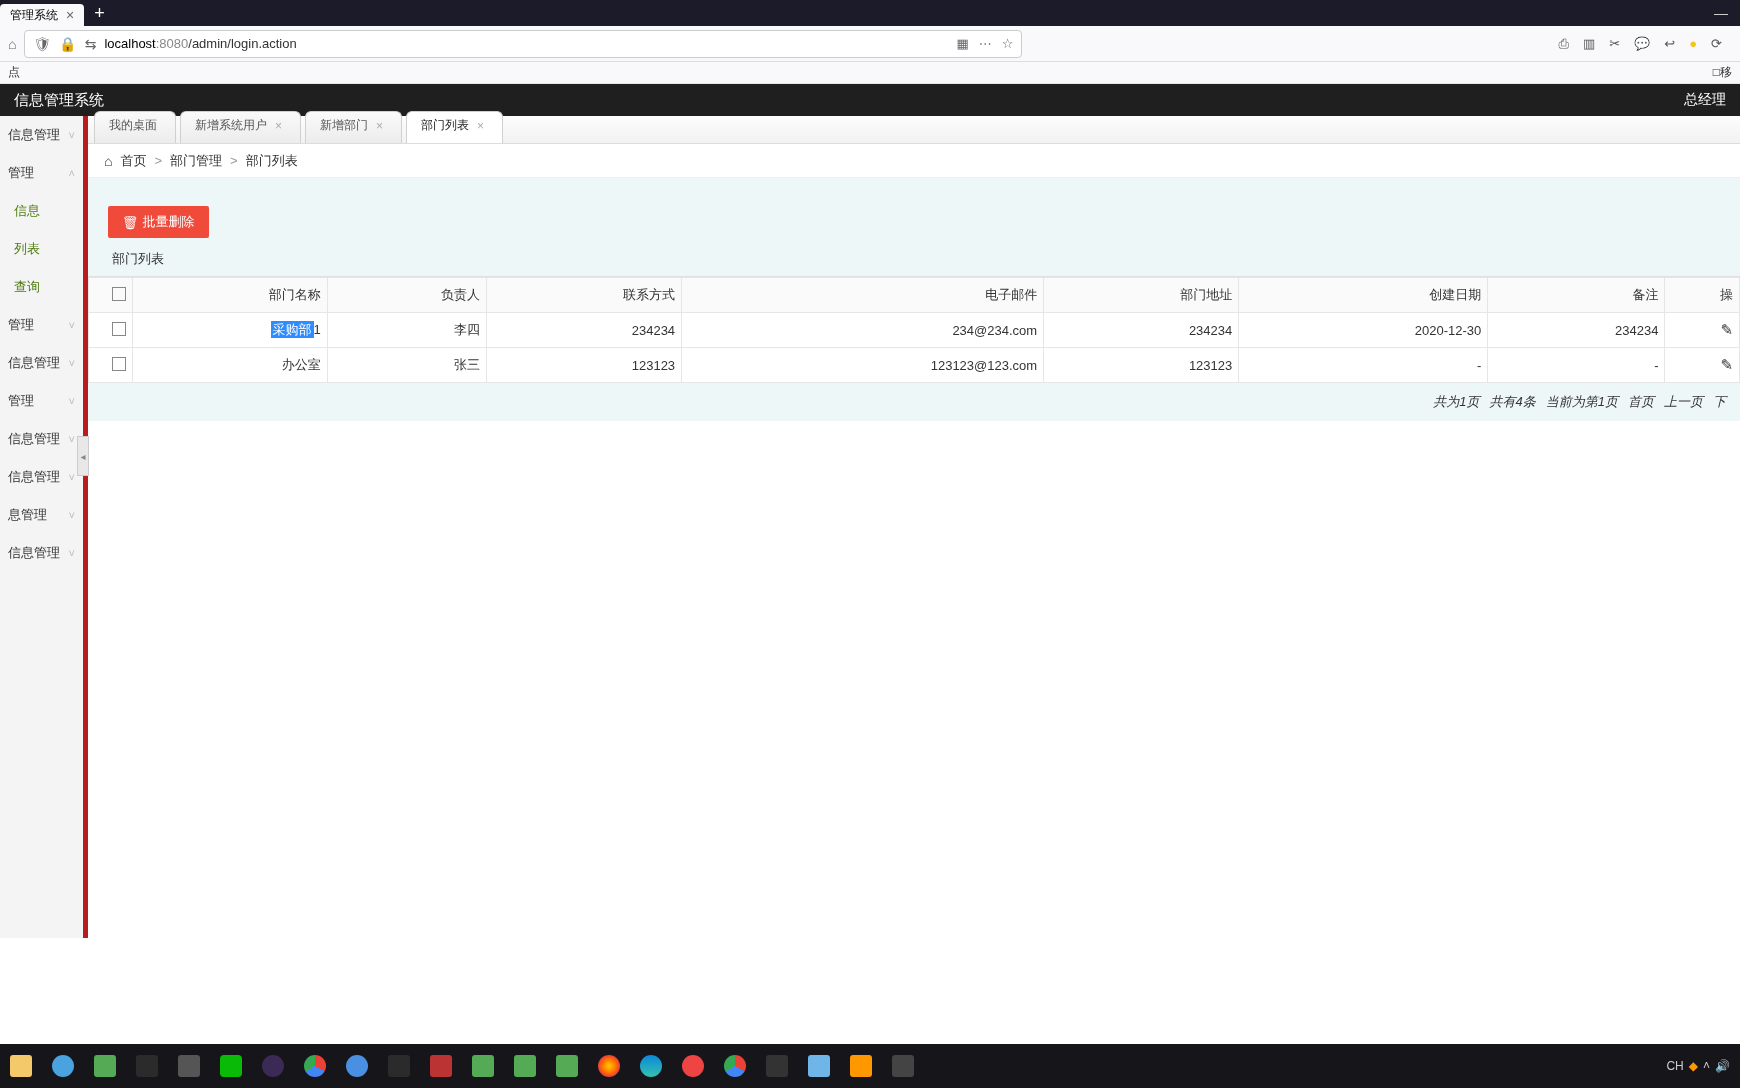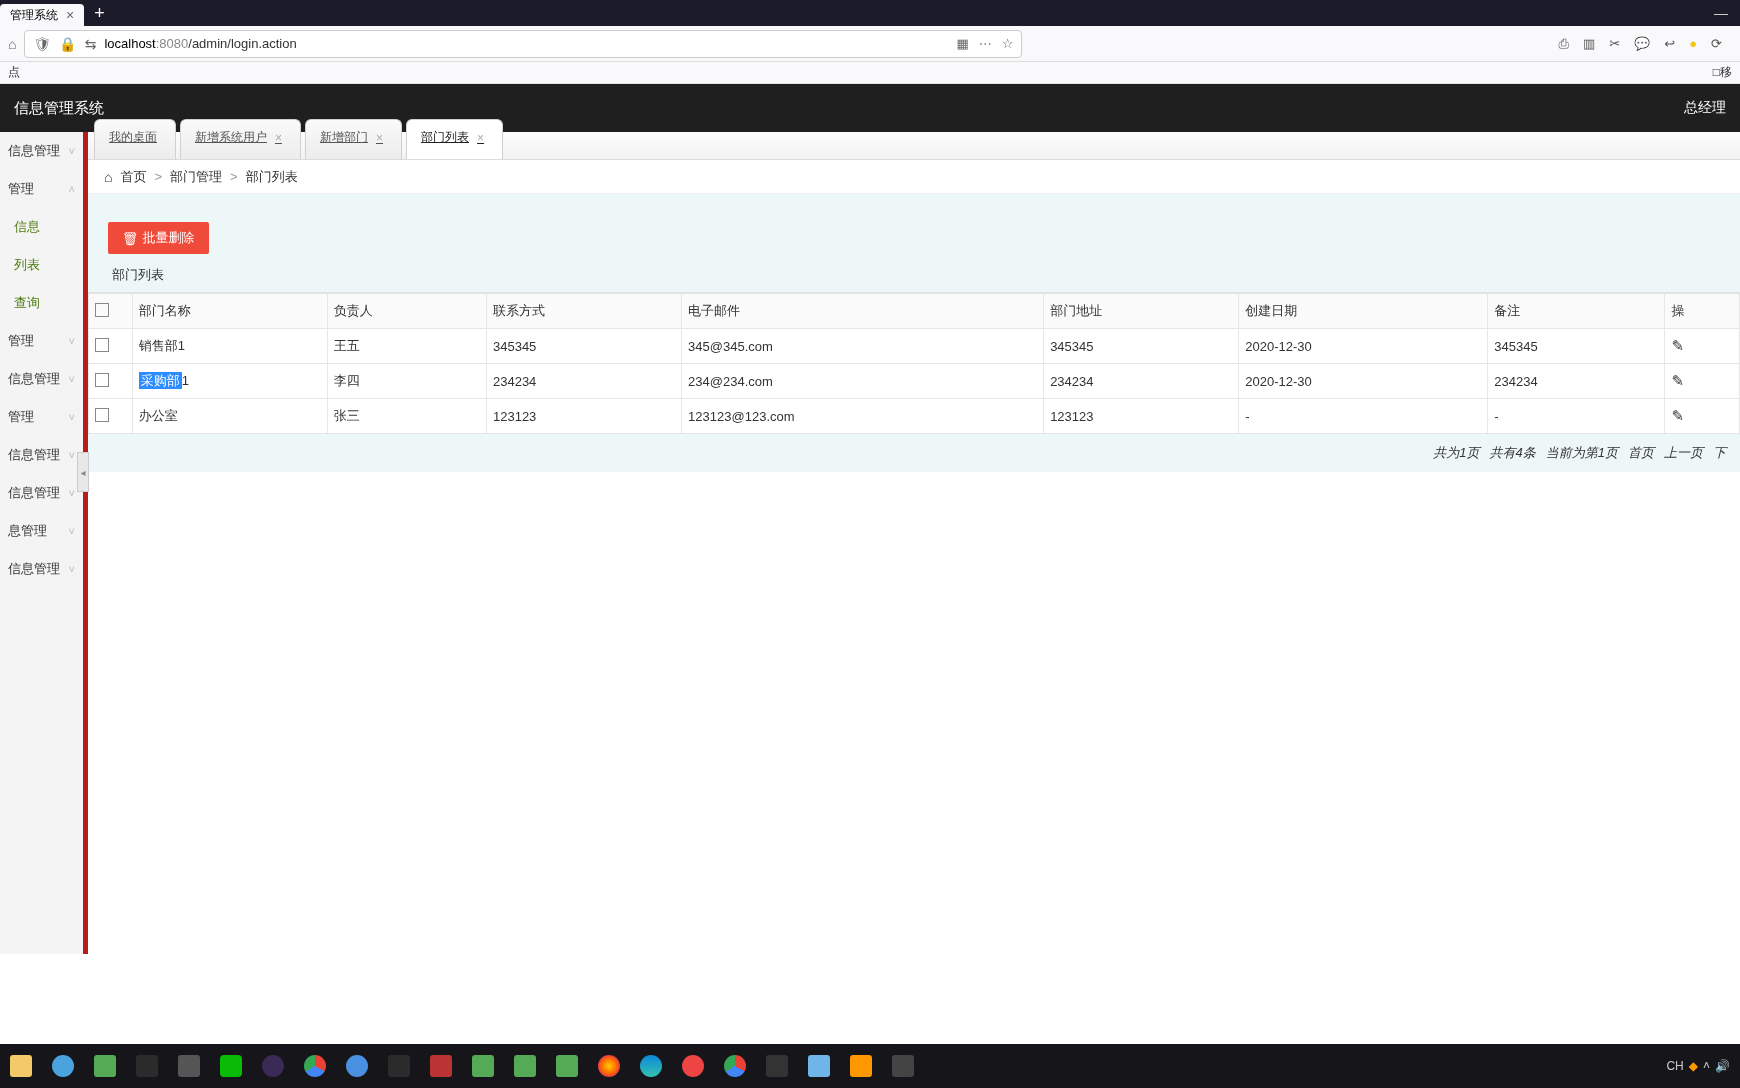--- a/index.html
+++ b/index.html
@@ -18,48 +18,48 @@
 .url-text { font-size: 13px; color: #333; }
 .url-text .host { color: #000; }
 .url-text .port { color: #888; }
 .url-right { margin-left: auto; display: flex; gap: 10px; color: #666; }
 .toolbar-right { margin-left: auto; display: flex; gap: 14px; padding-right: 10px; color: #555; }
 
 .bookmark-bar { background: #f9f9fb; height: 22px; display: flex; align-items: center; padding: 0 8px; font-size: 12px; color: #333; border-bottom: 1px solid #e5e5e5; }
 .bm-right { margin-left: auto; font-size: 12px; color: #333; }
 
 
-.app-header { background: #1f1f1f; color: #fff; height: 48px; display: flex; align-items: center; padding: 0 14px; font-size: 15px; }
+.app-header { background: #1f1f1f; color: #fff; height: 32px; display: flex; align-items: center; padding: 0 14px; font-size: 15px; }
 .app-user { margin-left: auto; font-size: 14px; }
 
 
 .main { display: flex; height: 822px; }
 .sidebar { width: 88px; background: #f4f4f4; border-right: 5px solid #b91c1c; position: relative; }
 .nav-item { padding: 10px 8px; font-size: 13px; color: #333; display: flex; align-items: center; justify-content: space-between; cursor: pointer; }
 .nav-item.sub { padding-left: 14px; color: #4d7c0f; }
 .nav-item .chev { color: #bbb; font-size: 11px; }
 .collapse-handle { position: absolute; right: -6px; top: 320px; width: 12px; height: 40px; background: #e8e8e8; border: 1px solid #ccc; display: flex; align-items: center; justify-content: center; font-size: 10px; color: #888; cursor: pointer; }
 
 .content { flex: 1; background: #fff; display: flex; flex-direction: column; }
 .tabs-row { height: 28px; background: linear-gradient(#fdfdfd,#f2f2f2); display: flex; align-items: flex-end; border-bottom: 1px solid #dcdcdc; padding-left: 6px; }
-.ctab { height: 40px; padding: 0 18px 4px 14px; border: 1px solid #d0d0d0; border-bottom: none; border-radius: 6px 6px 0 0; margin-right: 4px; font-size: 12px; display: flex; align-items: center; gap: 8px; background: linear-gradient(#fafafa,#ececec); color: #555; cursor: pointer; text-decoration: underline; }
+.ctab { height: 32px; padding: 0 18px 4px 14px; border: 1px solid #d0d0d0; border-bottom: none; border-radius: 6px 6px 0 0; margin-right: 4px; font-size: 12px; display: flex; align-items: center; gap: 8px; background: linear-gradient(#fafafa,#ececec); color: #555; cursor: pointer; }
 .ctab.active { background: #fff; color: #222; }
 .ctab .tab-x { color: #aaa; font-size: 12px; }
 
 .breadcrumb { height: 34px; display: flex; align-items: center; padding: 0 16px; font-size: 13px; color: #333; gap: 8px; border-bottom: 1px solid #eee; }
 .breadcrumb .sep { color: #999; }
 .home-ico { font-size: 14px; }
 
 .panel { padding: 28px 20px 0 20px; background: #eef7f8; margin: 0; }
 .btn-del { background: #ef4a3a; color: #fff; border: none; padding: 7px 14px; font-size: 13px; border-radius: 2px; cursor: pointer; display: inline-flex; align-items: center; gap: 4px; }
 .panel-title { padding: 12px 0 8px 4px; font-size: 13px; color: #333; }
 
 .tbl-wrap { background: #fff; border-top: 1px solid #e0e0e0; }
 table { width: 100%; border-collapse: collapse; }
-th, td { border: 1px solid #e6e6e6; padding: 8px 6px; text-align: left; font-size: 13px; color: #333; font-weight: normal; }
+th, td { border: 1px solid #e6e6e6; padding: 8px 6px; text-align: right; font-size: 13px; color: #333; font-weight: normal; }
 th { background: #fafafa; }
 .chk { width: 14px; height: 14px; border: 1px solid #888; display: inline-block; }
 .sel-cell { background: #2d8cff; color: #fff; padding: 1px 2px; }
 .edit-ico::before { content: "✎"; font-size: 15px; color: #333; }
 .col-chk { width: 34px; }
 .col-op { width: 58px; }
 
 .pager { background: #eef7f8; padding: 10px 14px; display: flex; justify-content: flex-end; gap: 10px; font-size: 13px; color: #333; font-style: italic; }
 .pager span { cursor: default; }
 .pager .lnk { cursor: pointer; }
@@ -226,31 +226,20 @@
               <th style="width:124px">负责人</th>
               <th style="width:152px">联系方式</th>
               <th style="width:282px">电子邮件</th>
               <th style="width:152px">部门地址</th>
               <th style="width:194px">创建日期</th>
               <th style="width:138px">备注</th>
               <th class="col-op">操</th>
             </tr>
           </thead>
           <tbody id="tbody">
-              <tr>
-    <td><span class="chk"></span></td>
-    <td>销售部1</td>
-    <td>王五</td>
-    <td>345345</td>
-    <td>345@345.com</td>
-    <td>345345</td>
-    <td>2020-12-30</td>
-    <td>345345</td>
-    <td><span class="edit-ico"></span></td>
-              </tr>
               <tr>
     <td><span class="chk"></span></td>
     <td><span class="sel-cell">采购部</span>1</td>
     <td>李四</td>
     <td>234234</td>
     <td>234@234.com</td>
     <td>234234</td>
     <td>2020-12-30</td>
     <td>234234</td>
     <td><span class="edit-ico"></span></td>

